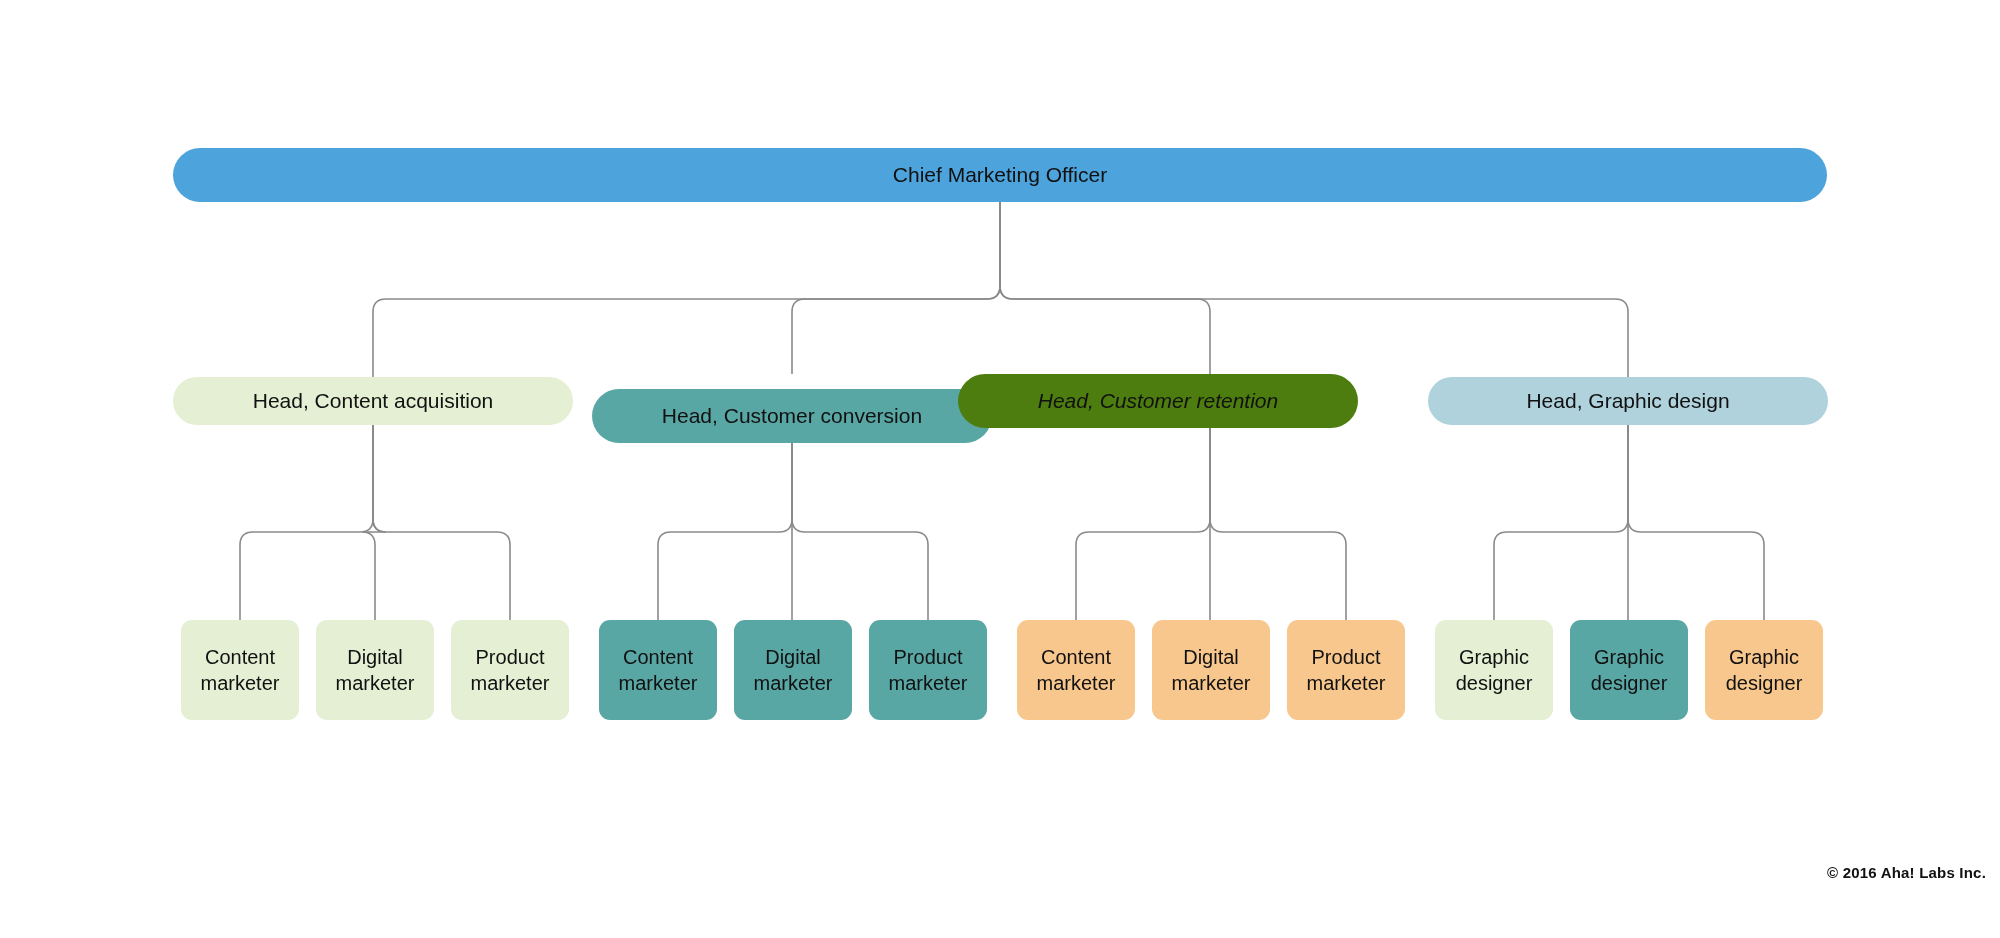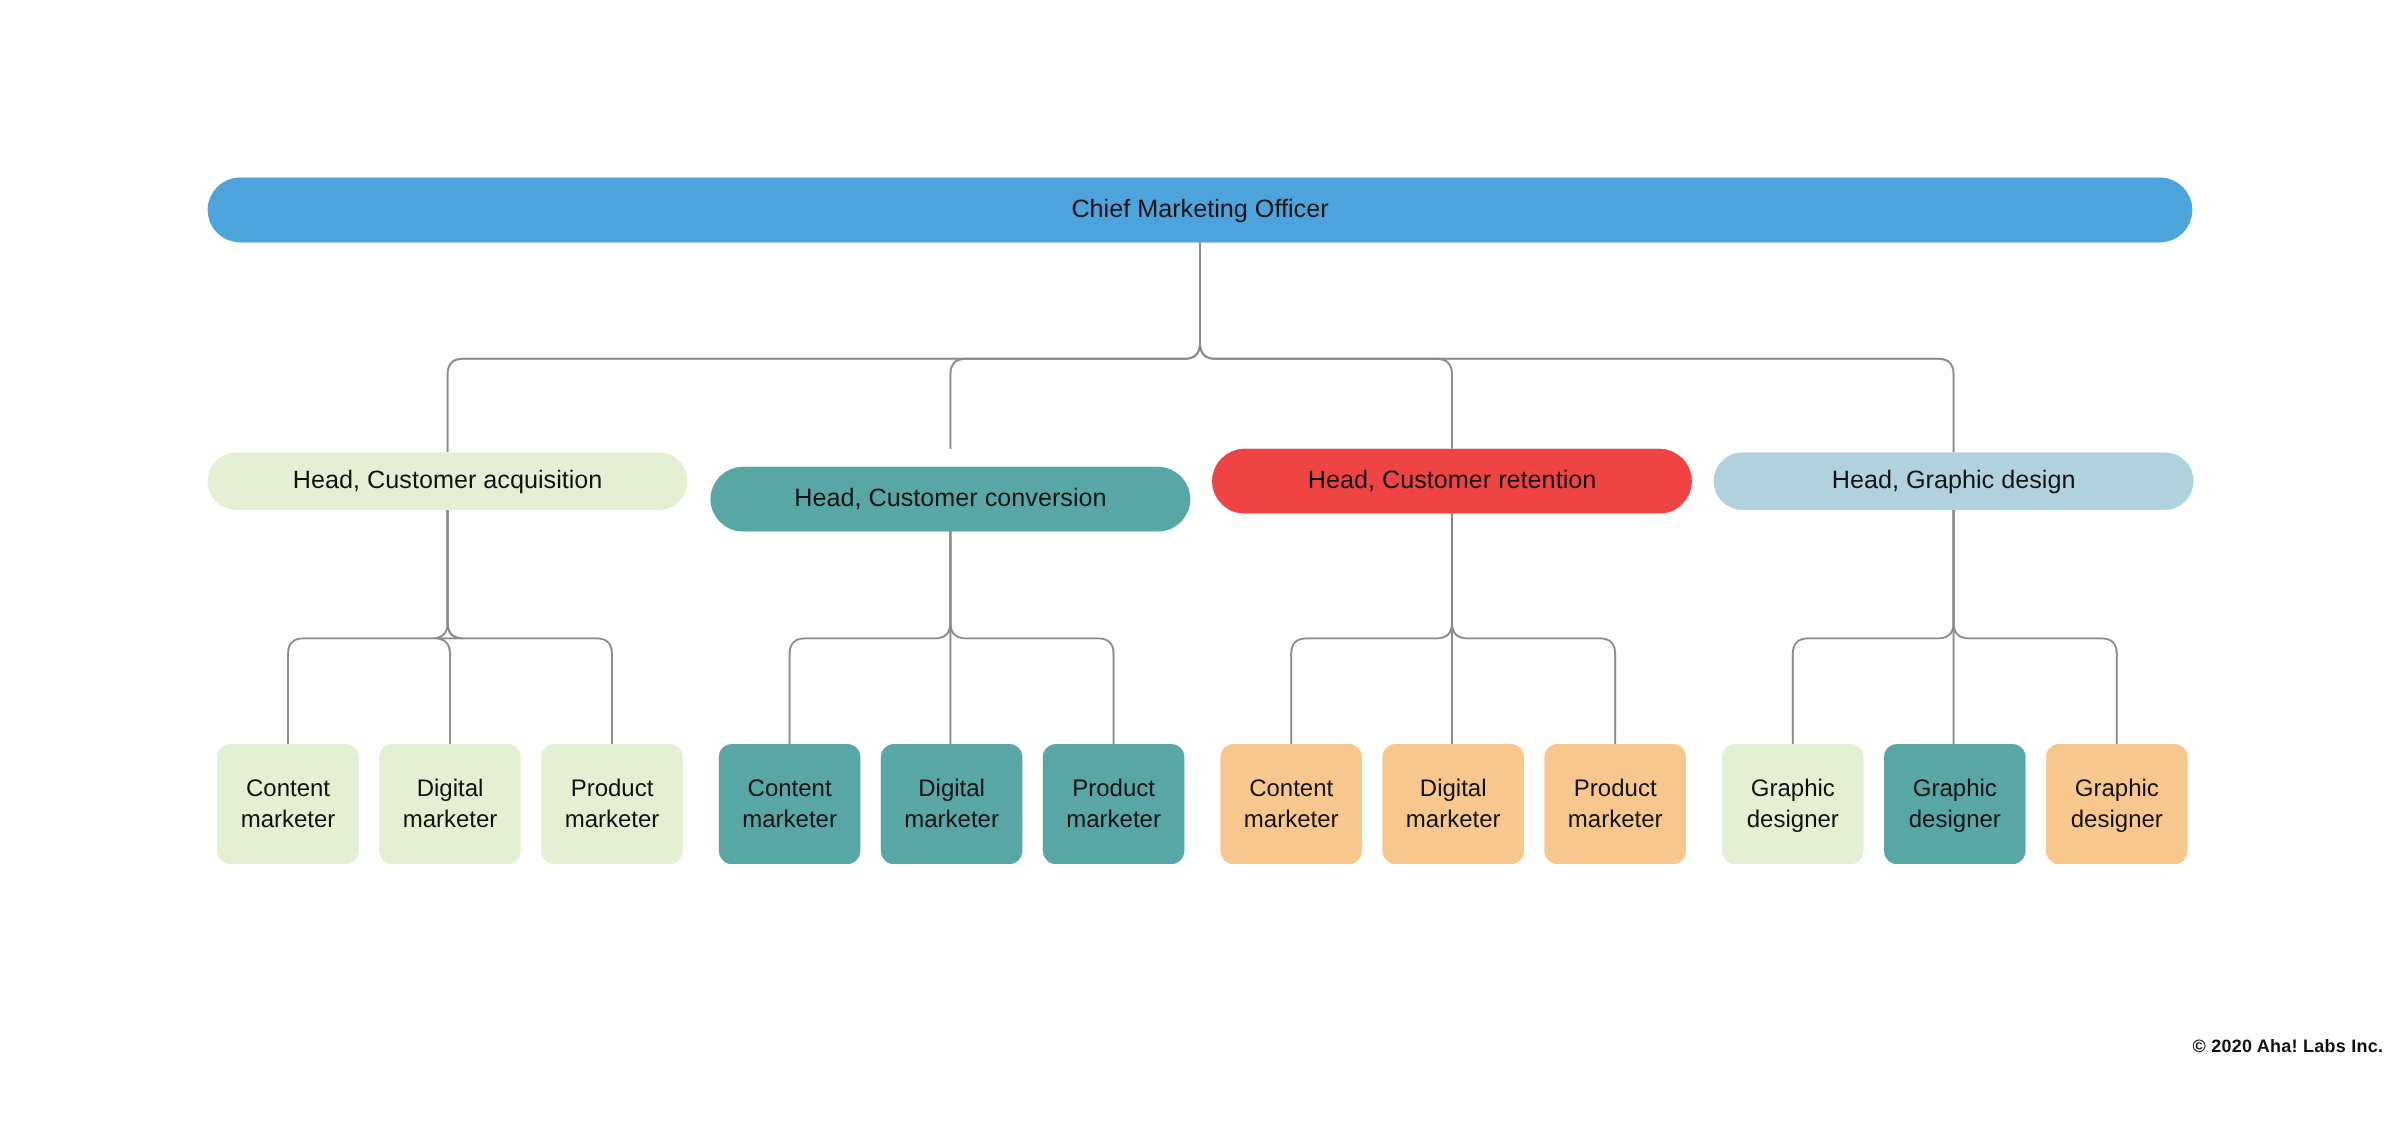--- a/index.html
+++ b/index.html
@@ -99,21 +99,21 @@
       <path d="M 1628 425 L 1628 519 Q 1628 532 1615 532 L 1507 532 Q 1494 532 1494 545 L 1494 620" fill="none" stroke="#8a8a8a" stroke-width="1.6"></path>
       <path d="M 1628 425 L 1628 620" fill="none" stroke="#8a8a8a" stroke-width="1.6"></path>
       <path d="M 1628 425 L 1628 519 Q 1628 532 1641 532 L 1751 532 Q 1764 532 1764 545 L 1764 620" fill="none" stroke="#8a8a8a" stroke-width="1.6"></path>
     </svg>
 
   <div id="node-layer">
       <div class="node node-root" style="left: 173px; top: 148px; width: 1654px; background: rgb(77, 163, 219);">
         <span class="node-label">Chief Marketing Officer</span>
       </div>
       <div class="node node-head short" style="left: 173px; top: 377px; width: 400px; background: rgb(228, 239, 212);">
-        <span class="node-label">Head, Customer acquisition</span>
+        <span class="node-label">Head, Content acquisition</span>
       </div>
       <div class="node node-leaf" style="left: 181px; top: 620px; width: 118px; height: 100px; background: rgb(228, 239, 212);">
         <span class="node-label">Content
 marketer</span>
       </div>
       <div class="node node-leaf" style="left: 316px; top: 620px; width: 118px; height: 100px; background: rgb(228, 239, 212);">
         <span class="node-label">Digital
 marketer</span>
       </div>
       <div class="node node-leaf" style="left: 451px; top: 620px; width: 118px; height: 100px; background: rgb(228, 239, 212);">
@@ -128,21 +128,21 @@
 marketer</span>
       </div>
       <div class="node node-leaf" style="left: 734px; top: 620px; width: 118px; height: 100px; background: rgb(88, 167, 165);">
         <span class="node-label">Digital
 marketer</span>
       </div>
       <div class="node node-leaf" style="left: 869px; top: 620px; width: 118px; height: 100px; background: rgb(88, 167, 165);">
         <span class="node-label">Product
 marketer</span>
       </div>
-      <div class="node node-head" style="left: 1010px; top: 374px; width: 400px; background: #ef4444;">
+      <div class="node node-head" style="left: 958px; top: 374px; width: 400px; background: #4d7c0f; font-style: italic;">
         <span class="node-label">Head, Customer retention</span>
       </div>
       <div class="node node-leaf" style="left: 1017px; top: 620px; width: 118px; height: 100px; background: rgb(248, 199, 141);">
         <span class="node-label">Content
 marketer</span>
       </div>
       <div class="node node-leaf" style="left: 1152px; top: 620px; width: 118px; height: 100px; background: rgb(248, 199, 141);">
         <span class="node-label">Digital
 marketer</span>
       </div>
@@ -160,15 +160,15 @@
       <div class="node node-leaf" style="left: 1570px; top: 620px; width: 118px; height: 100px; background: rgb(88, 167, 165);">
         <span class="node-label">Graphic
 designer</span>
       </div>
       <div class="node node-leaf" style="left: 1705px; top: 620px; width: 118px; height: 100px; background: rgb(248, 199, 141);">
         <span class="node-label">Graphic
 designer</span>
       </div>
     </div>
 
-  <div id="footer-copyright">© 2020 Aha! Labs Inc.</div>
+  <div id="footer-copyright">© 2016 Aha! Labs Inc.</div>
 
 </div>
 
 </body></html>

